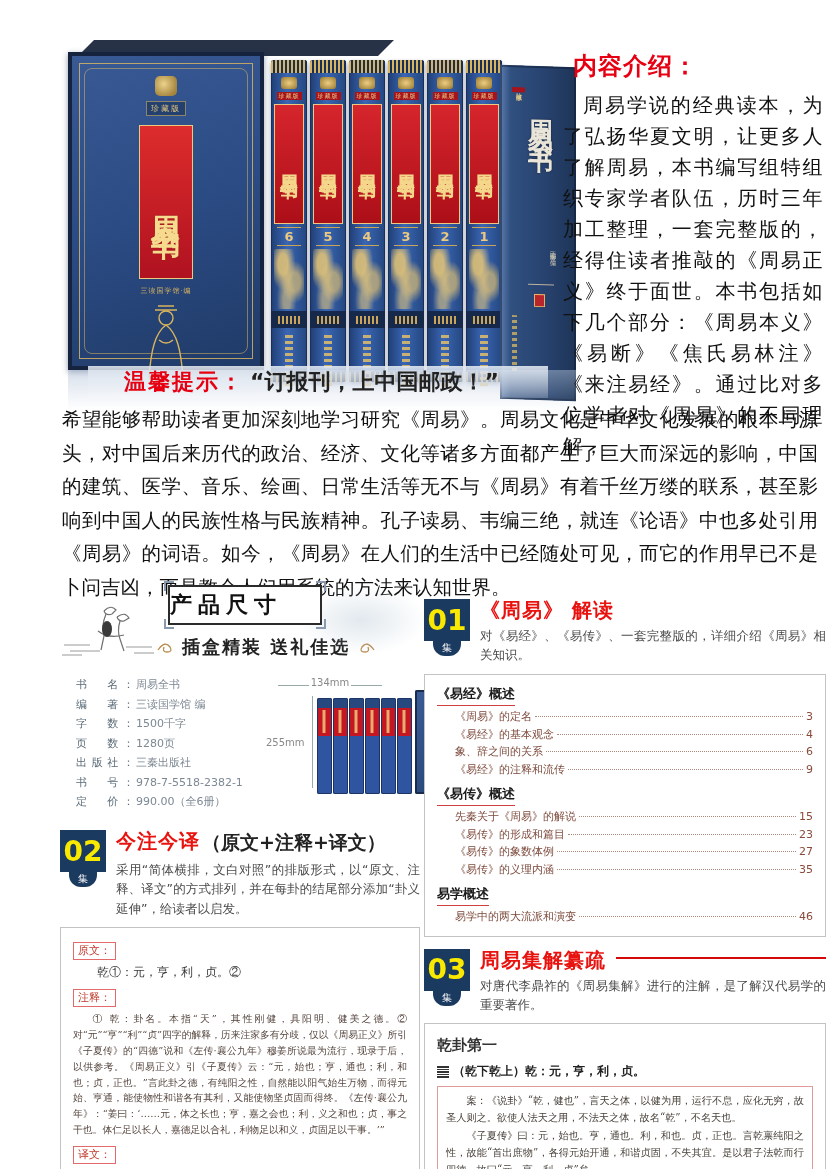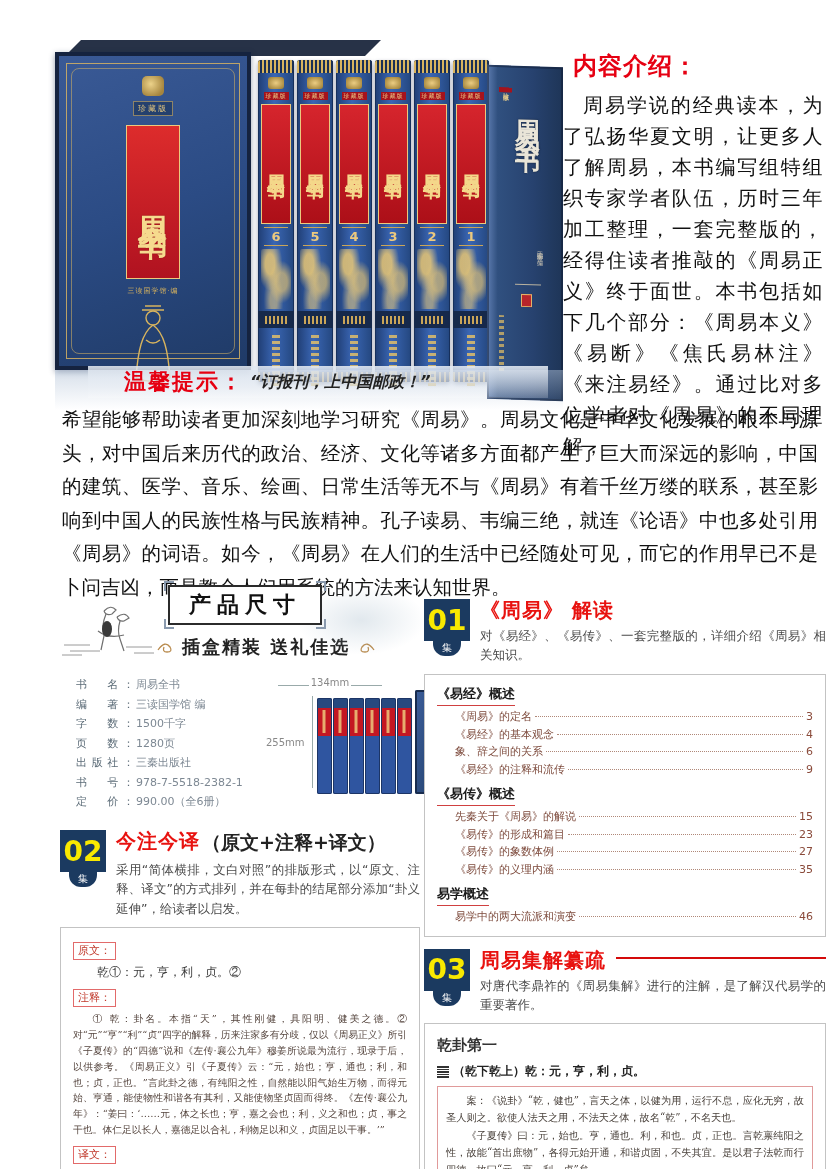--- a/index.html
+++ b/index.html
@@ -1,20 +1,20 @@
 <!DOCTYPE html>
 <html><head>
 <meta charset="utf-8">
 <style>
   html,body{margin:0;padding:0;background:#fff;}
   .page{position:relative;width:827px;height:1169px;background:#fff;overflow:hidden;
         font-family:"DejaVu Sans",sans-serif;color:#1a1a1a;}
 
   
-  .photo{position:absolute;left:55px;top:38px;width:508px;height:335px;}
+  .photo{position:absolute;left:68px;top:38px;width:508px;height:335px;}
   .box-lid{position:absolute;left:10px;top:2px;width:300px;height:16px;background:#0f1c33;
            transform:skewX(-45deg);transform-origin:bottom left;opacity:.9;}
   .box-front{position:absolute;left:0;top:14px;width:196px;height:318px;
              background:linear-gradient(160deg,#3a5a96 0%,#2b4b84 50%,#1f3a66 100%);
              box-shadow:inset 0 0 0 4px #15233f, 0 2px 6px rgba(20,35,70,.45);}
   .bf-frame{position:absolute;inset:11px;border:1px solid rgba(214,179,99,.85);}
   .bf-frame::after{content:"";position:absolute;inset:4px;border:1px solid rgba(214,179,99,.55);border-radius:8px;}
   .bf-col{position:absolute;left:50%;top:24px;transform:translateX(-50%);width:70px;
           display:flex;flex-direction:column;align-items:center;}
   .bf-emblem{width:22px;height:20px;border-radius:5px;
@@ -74,36 +74,36 @@
 
   
   .intro{position:absolute;left:563px;top:50px;width:260px;}
   .intro-h{color:#e60012;font-size:24px;font-weight:bold;letter-spacing:1px;margin:0 0 8px 10px;}
   .intro-p{font-size:20px;line-height:31px;text-align:justify;text-indent:1em;letter-spacing:.5px;color:#111;}
 
   
   .tip{position:absolute;left:88px;top:366px;width:460px;height:32px;display:flex;align-items:center;
        background:linear-gradient(180deg,rgba(226,233,242,.9),rgba(255,255,255,.2));}
   .tip-label{color:#e60012;font-size:22px;font-weight:bold;letter-spacing:2px;margin-left:36px;}
-  .tip-text{color:#222;font-size:16px;font-weight:bold;margin-left:6px;font-style:italic;}
+  .tip-text{color:#222;font-size:22px;font-weight:bold;margin-left:6px;}
 
   
   .main-para{position:absolute;left:62px;top:403px;width:756px;font-size:19.5px;line-height:33.5px;
              text-align:justify;color:#111;}
 
   
   .col-left{position:absolute;left:60px;top:583px;width:360px;}
   .col-right{position:absolute;left:424px;top:583px;width:402px;}
 
   
   .ps{position:relative;height:233px;}
   .ps-bg{position:absolute;right:-6px;top:0;width:130px;height:70px;border-radius:50%;
          background:radial-gradient(ellipse,rgba(170,190,205,.35),rgba(255,255,255,0) 70%);}
   .ps-titlebox{position:relative;width:150px;margin:2px 0 0 108px;border:2px solid #2b2b2b;
-               padding:3px 0;text-align:center;font-size:22px;font-weight:bold;letter-spacing:6px;color:#111;background:#fff;}
+               padding:3px 0;font-size:22px;font-weight:bold;letter-spacing:6px;color:#111;background:#fff;}
   .ps-corner{position:absolute;width:8px;height:8px;border:2px solid #8a9aae;}
   .c-tl{left:-6px;top:-6px;border-right:none;border-bottom:none;}
   .c-tr{right:-6px;top:-6px;border-left:none;border-bottom:none;}
   .c-bl{left:-6px;bottom:-6px;border-right:none;border-top:none;}
   .c-br{right:-6px;bottom:-6px;border-left:none;border-top:none;}
   .ps-sub{margin:10px 0 0 96px;display:flex;align-items:center;gap:8px;
           font-size:18px;font-weight:bold;color:#222;letter-spacing:2px;}
   .crane{position:absolute;left:0;top:16px;}
   .ps-body{display:flex;margin-top:16px;}
   .specs{width:190px;margin-left:16px;}

